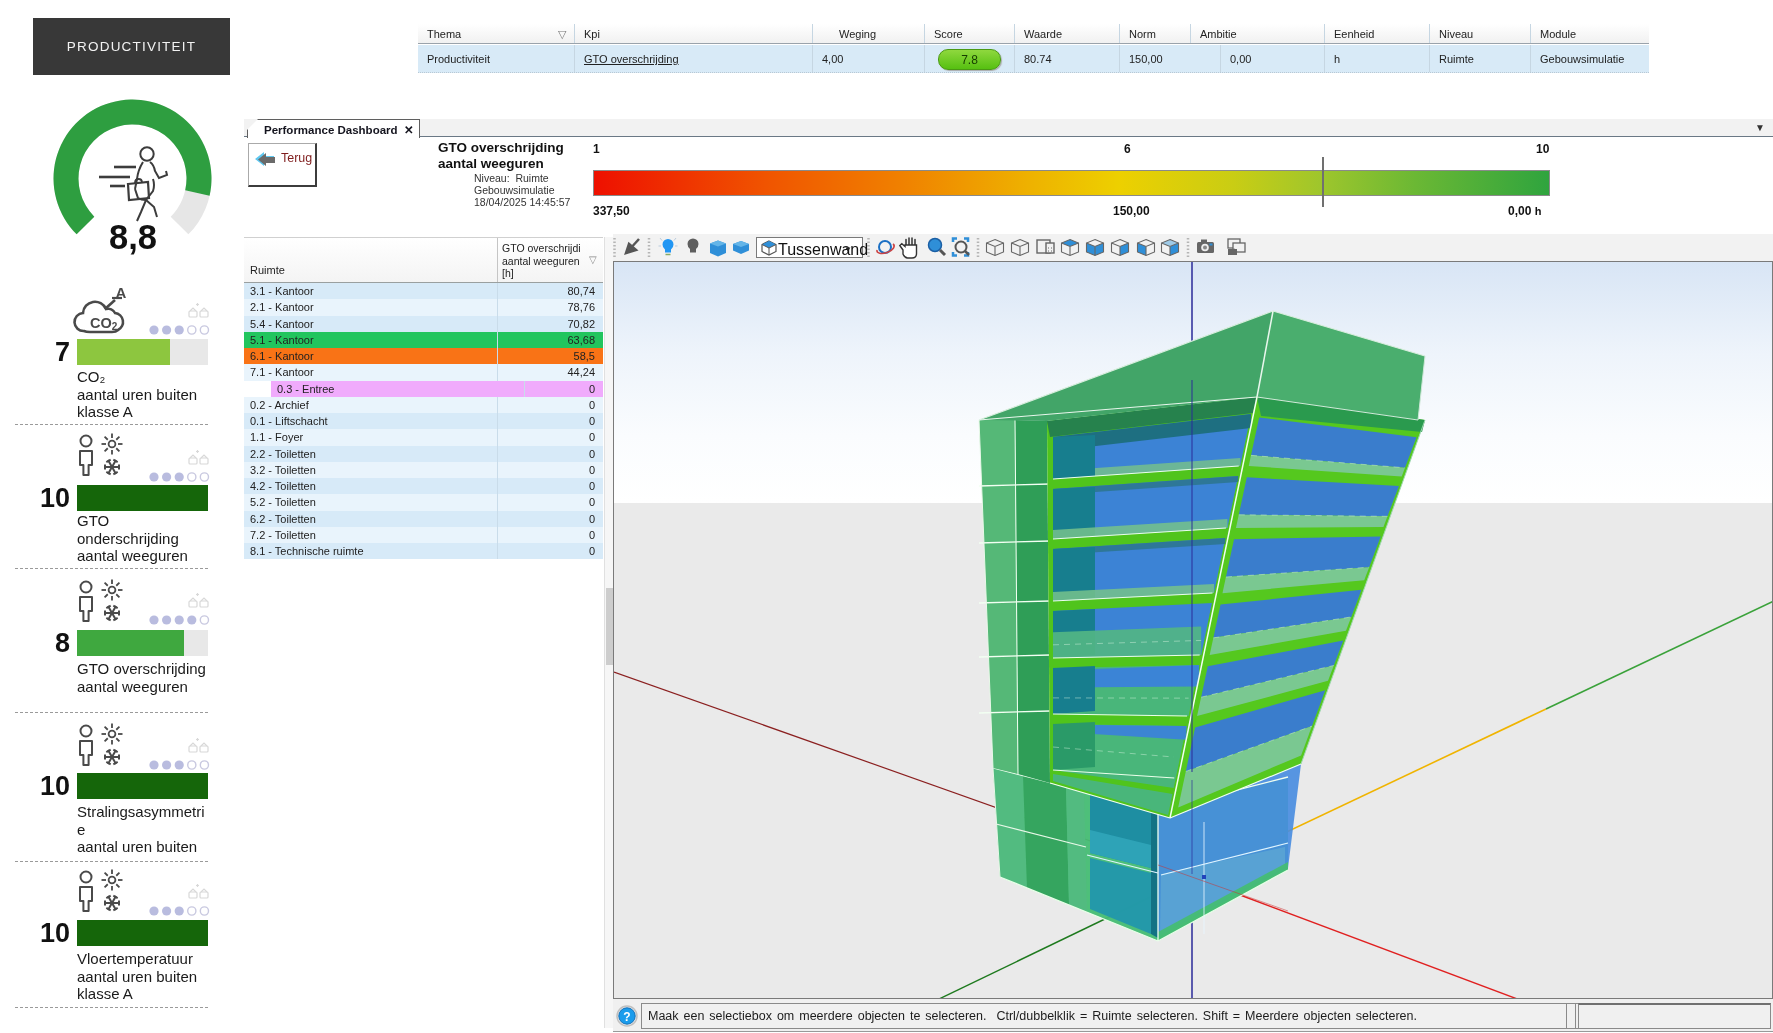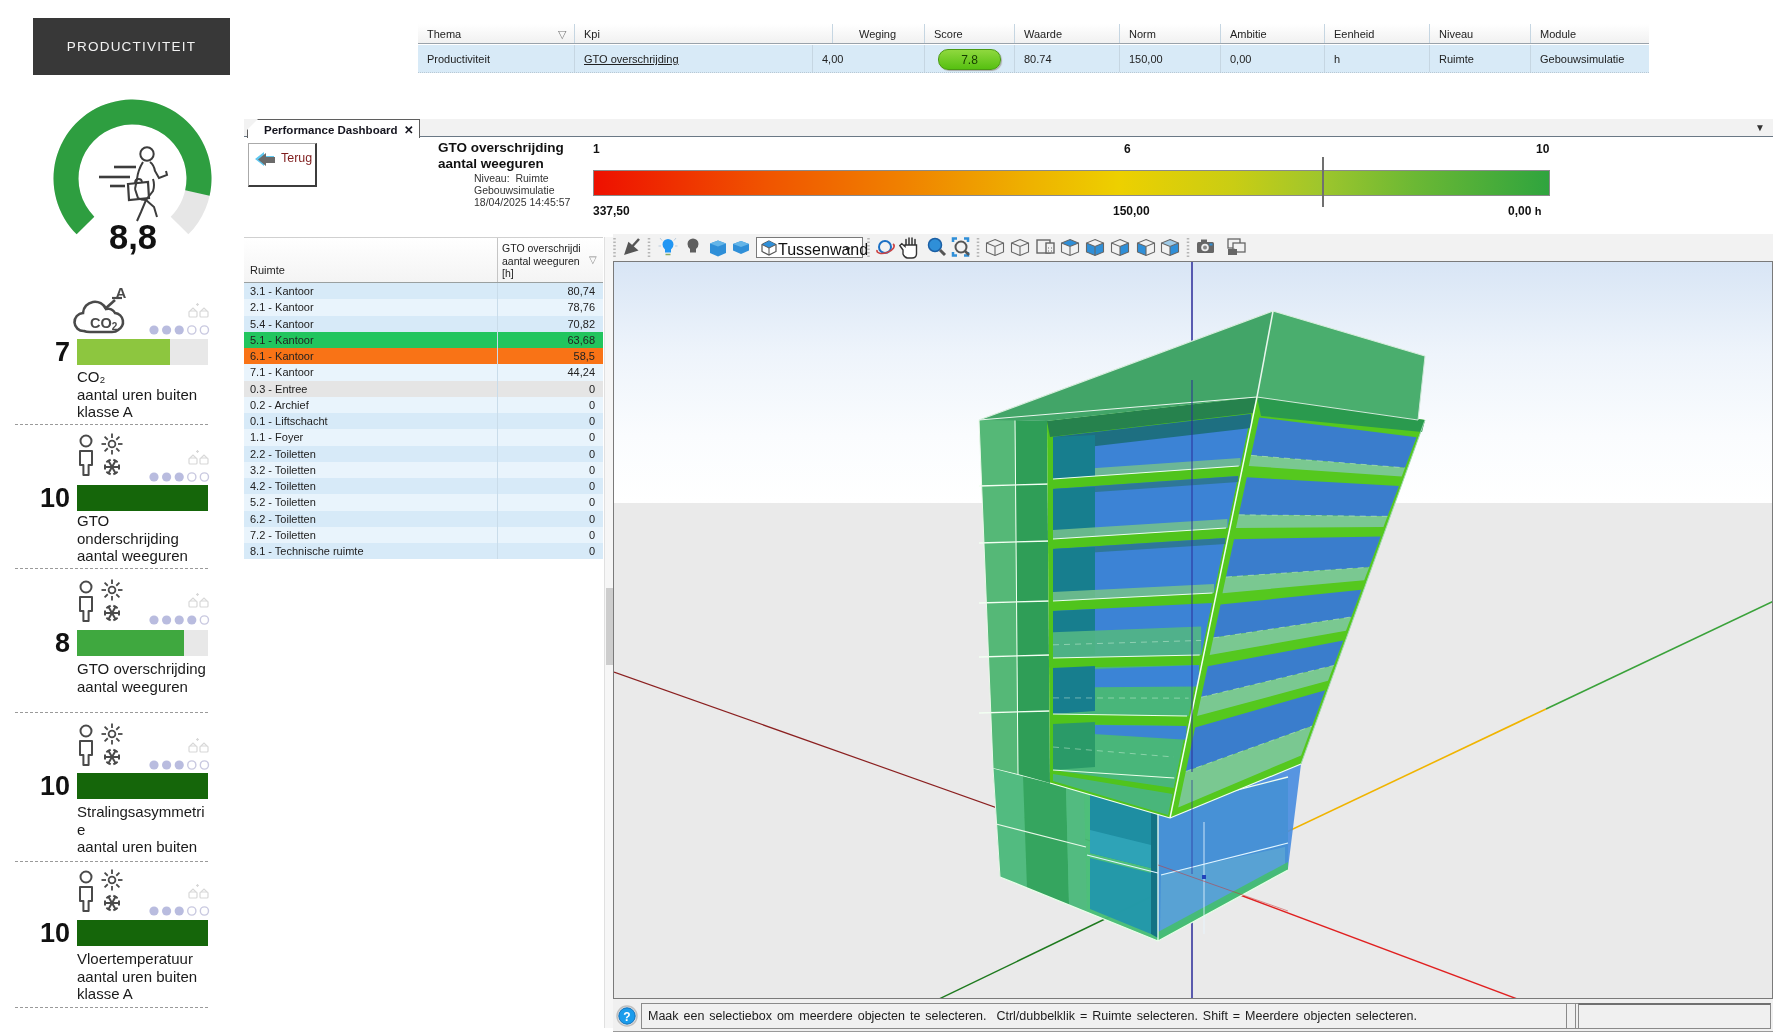--- a/index.html
+++ b/index.html
@@ -302,25 +302,25 @@
         <line x1="115.5" y1="896.937822173509" x2="117.66506350946109" y2="898.187822173509"></line>
         <line x1="115.5" y1="896.937822173509" x2="113.33493649053891" y2="895.687822173509"></line>
   </g>
     </svg>
   </div>
 
 <div class="abs" id="toptable">
   <div class="hd" style="position:relative;">
     <div class="c" style="left:0;width:156px;border-left:none;">Thema <span style="position:absolute;left:140px;color:#777;">▽</span></div>
     <div class="c" style="left:156px;width:238px;">Kpi</div>
-    <div class="c" style="left:414px;width:112px;padding-left:26px;">Weging</div>
+    <div class="c" style="left:394px;width:112px;padding-left:26px;">Weging</div>
     <div class="c" style="left:506px;width:90px;">Score</div>
     <div class="c" style="left:596px;width:105px;">Waarde</div>
     <div class="c" style="left:701px;width:101px;">Norm</div>
-    <div class="c" style="left:802px;width:104px;">Ambitie</div>
+    <div class="c" style="left:772px;width:104px;">Ambitie</div>
     <div class="c" style="left:906px;width:105px;">Eenheid</div>
     <div class="c" style="left:1011px;width:101px;">Niveau</div>
     <div class="c" style="left:1112px;width:119px;">Module</div>
   </div>
   <div class="dr">
     <div class="c" style="left:0;width:156px;border-left:none;">Productiviteit</div>
     <div class="c" style="left:156px;width:238px;"><span style="text-decoration:underline;">GTO overschrijding</span></div>
     <div class="c" style="left:394px;width:112px;">4,00</div>
     <div class="c" style="left:506px;width:90px;"></div>
     <div class="c" style="left:596px;width:105px;">80.74</div>
@@ -390,21 +390,21 @@
     <div class="row" style="background:#f97316;text-align:center;">
       <span class="nm">6.1 - Kantoor</span>
       <span class="vl">58,5</span>
       <div class="coldiv"></div>
     </div>
     <div class="row" style="background:#e9f4fc;">
       <span class="nm">7.1 - Kantoor</span>
       <span class="vl">44,24</span>
       <div class="coldiv"></div>
     </div>
-    <div class="row" style="background:#e5e5e5;">
+    <div class="row" style="background:#f0abfc;margin-left:27px;">
       <span class="nm">0.3 - Entree</span>
       <span class="vl">0</span>
       <div class="coldiv"></div>
     </div>
     <div class="row" style="background:#e9f4fc;">
       <span class="nm">0.2 - Archief</span>
       <span class="vl">0</span>
       <div class="coldiv"></div>
     </div>
     <div class="row" style="background:#d7eaf8;">

